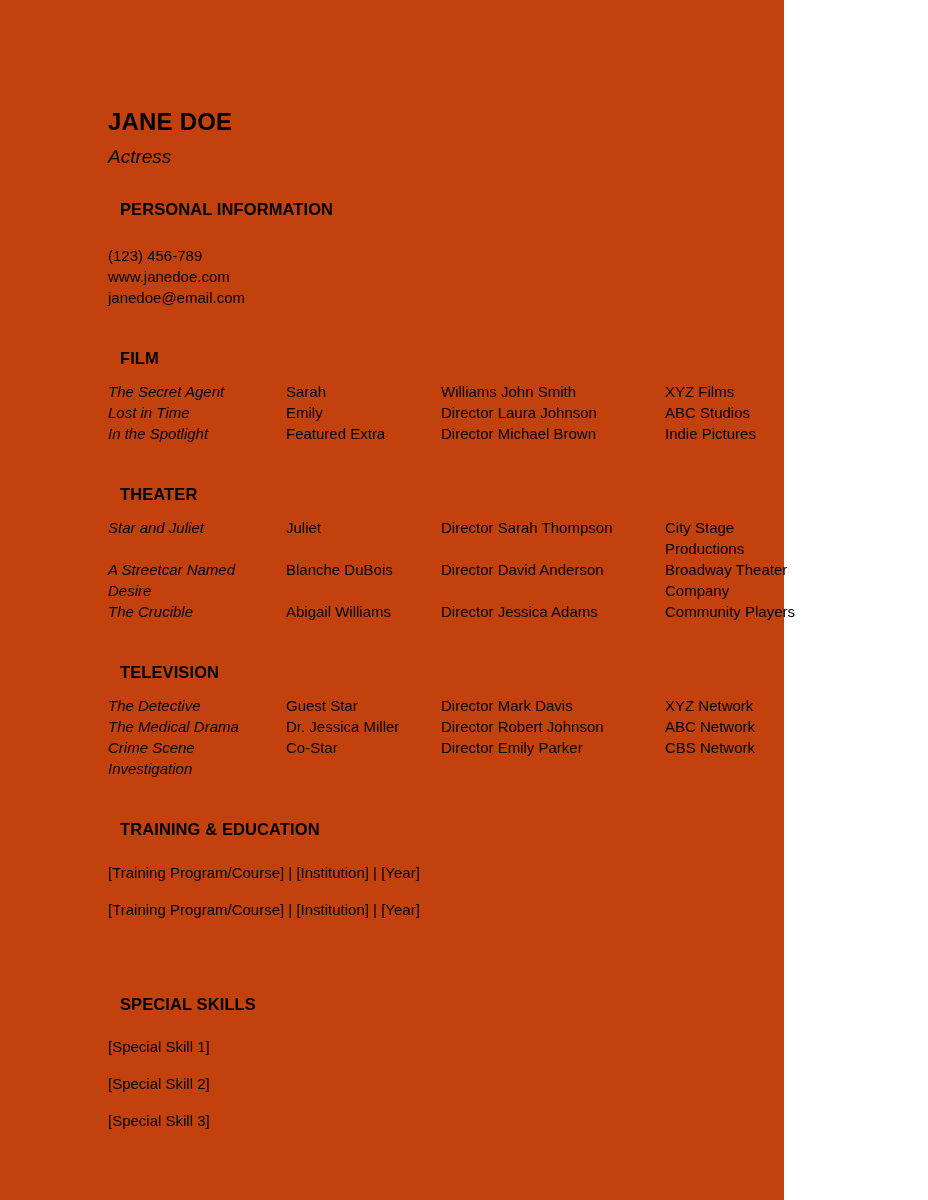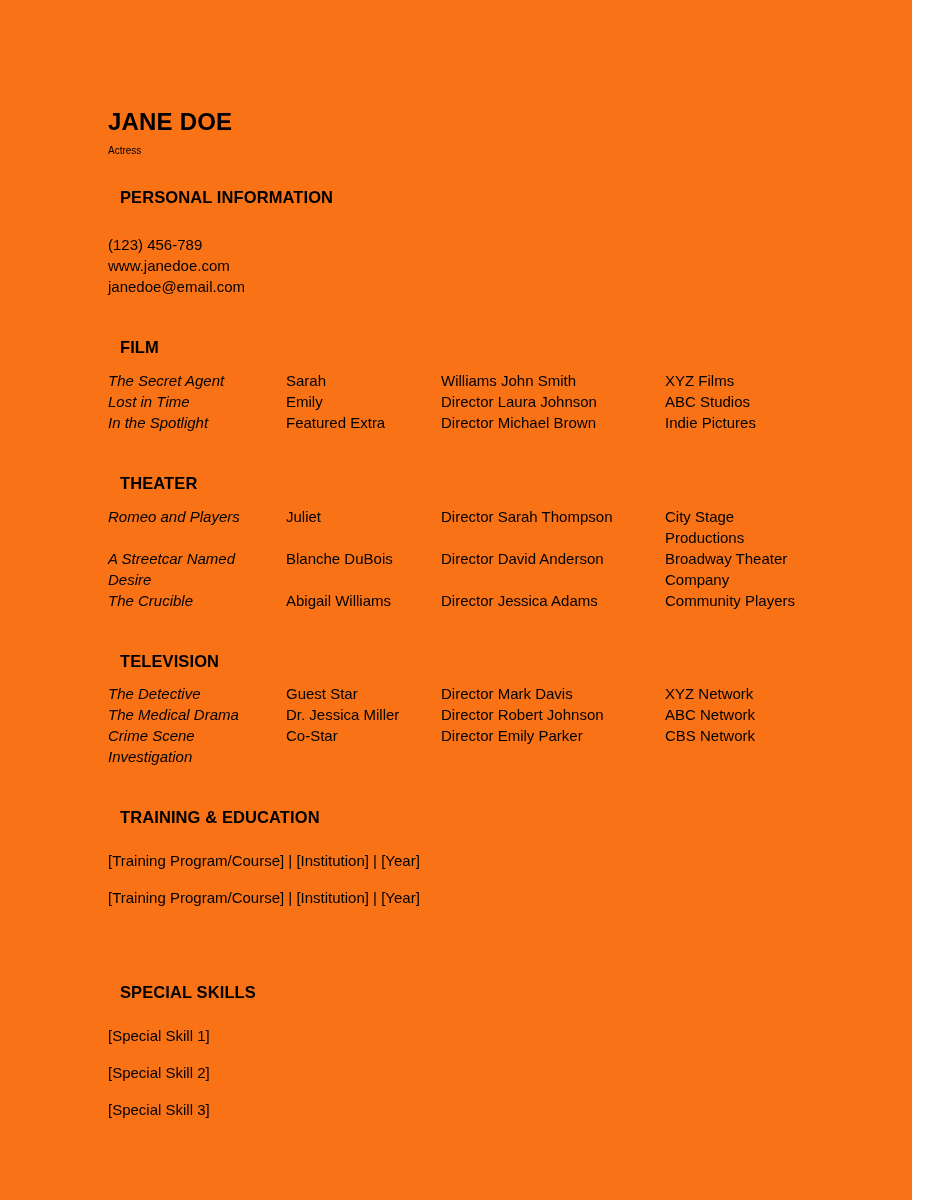--- a/index.html
+++ b/index.html
@@ -9,39 +9,40 @@
   }
   body {
     width: 928px;
     height: 1200px;
     font-family: "Liberation Sans", sans-serif;
     color: #000000;
     -webkit-font-smoothing: antialiased;
   }
   .page {
     position: relative;
-    width: 912px;
+    width: 784px;
     height: 1200px;
-    background: #f97316;
+    background: #c2410c;
     box-sizing: border-box;
     padding: 108px 100px 0 108px;
   }
 
   
   .name {
     font-size: 24px;
     font-weight: bold;
     letter-spacing: 0.2px;
     line-height: 1.2;
     margin: 0 0 8px 0;
   }
   .role {
-    font-size: 10px;
+    font-size: 19px;
     line-height: 1.25;
     margin: 0 0 31px 0;
+    font-style: italic;
   }
 
   
   .section-heading {
     font-size: 16.5px;
     font-weight: bold;
     letter-spacing: 0.1px;
     line-height: 1.2;
     margin: 12px;
   }
@@ -138,21 +139,21 @@
   <h2 class="section-heading credits-heading">THEATER</h2>
   <table class="credits credits-table">
     <colgroup>
         <col class="c1">
         <col class="c2">
         <col class="c3">
         <col class="c4">
       </colgroup>
     <tbody>
       <tr>
-        <td class="title">Romeo and Players</td>
+        <td class="title">Star and Juliet</td>
         <td>Juliet</td>
         <td>Director Sarah Thompson</td>
         <td>City Stage Productions</td>
       </tr>
       <tr>
         <td class="title">A Streetcar Named Desire</td>
         <td>Blanche DuBois</td>
         <td>Director David Anderson</td>
         <td>Broadway Theater Company</td>
       </tr>

